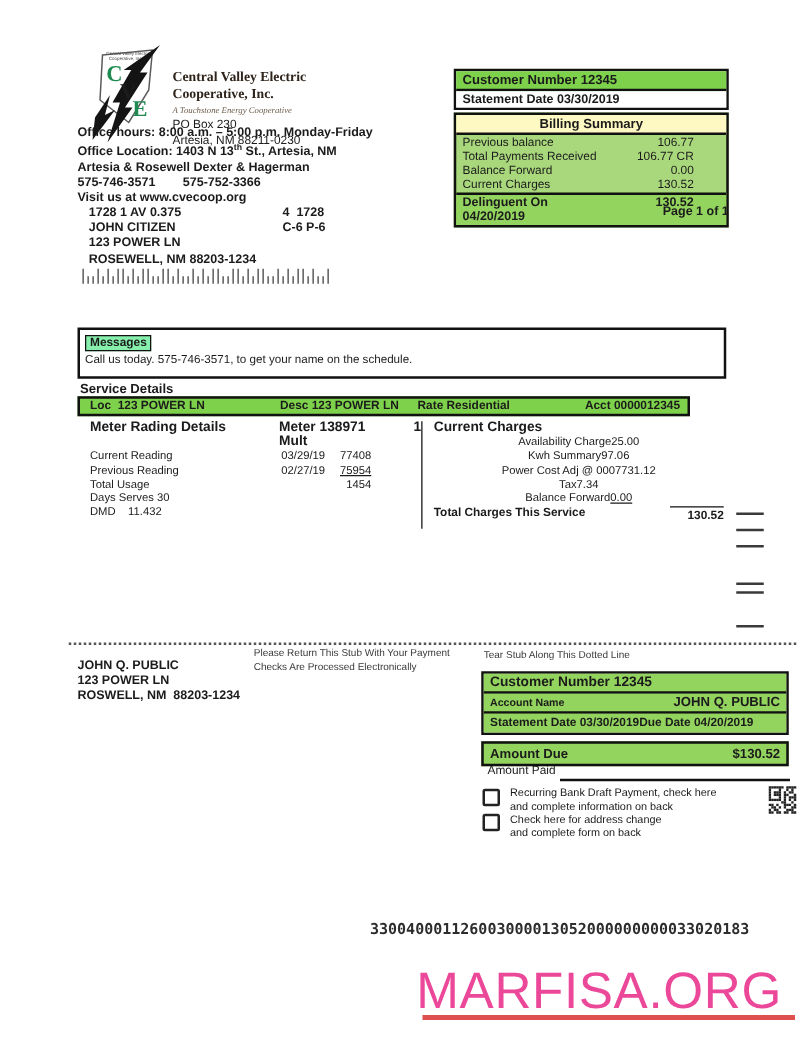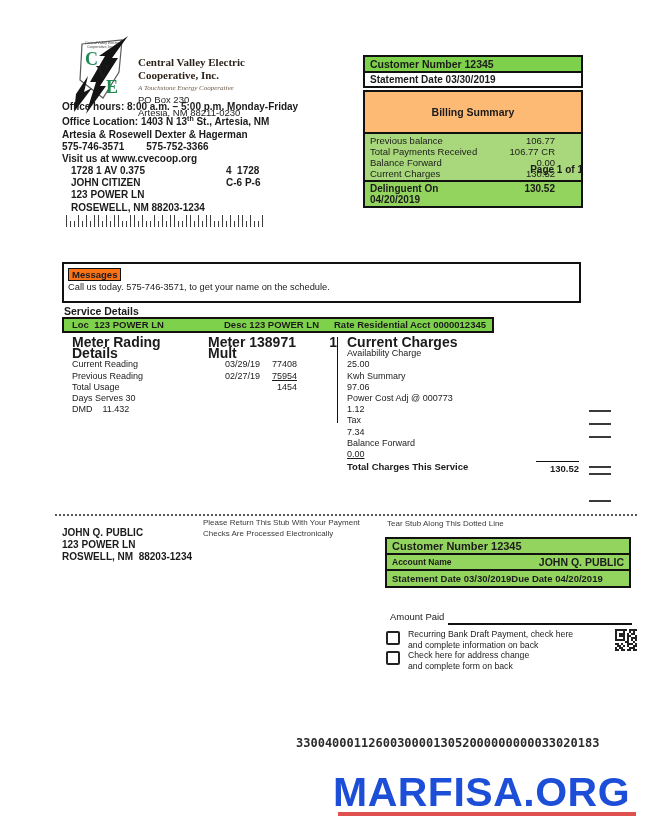--- a/index.html
+++ b/index.html
@@ -23,47 +23,47 @@
   .mailrow .right { position:absolute; left:155px; top:0; }
   .barcode { position:absolute; left:66px; top:213px; height:14px; display:flex; align-items:flex-end; }
   .bar { display:inline-block; width:1px; background:#3c3c3c; margin-right:3px; }
   .bar.tall { height:12px; } .bar.short { height:6px; }
 
   
   .sumbox1 { position:absolute; left:363px; top:55px; width:220px; border:2px solid #111; }
   .sum-row-green { background:#7ed24b; font-weight:bold; font-size:10.5px; padding:1px 5px; border-bottom:2px solid #111; }
   .sum-row-white { background:#fff; font-weight:bold; font-size:10px; padding:1px 5px; }
   .sumbox2 { position:absolute; left:363px; top:90px; width:220px; border:2px solid #111; background:#a9d87c; }
-  .bill-header { text-align:center; font-weight:bold; font-size:10.5px; background:#fdba74; border-bottom:2px solid #111; padding:14px 0; }
+  .bill-header { text-align:center; font-weight:bold; font-size:10.5px; background:#fef9c3; border-bottom:2px solid #111; padding:1px 0; }
   .bill-rows { padding:1px 0 1px 0; }
   .bill-row { display:flex; justify-content:space-between; font-size:9.5px; line-height:11px; padding:0 26px 0 5px; }
   .bill-delinq { display:flex; justify-content:space-between; font-weight:bold; font-size:10px; border-top:2px solid #111; padding:1px 26px 1px 5px; background:#93d45e;gap:37px; }
   .page-of { position:absolute; left:363px; top:164px; width:220px; text-align:right; font-weight:bold; font-size:10px; }
 
   
   .messages { position:absolute; left:62px; top:262px; width:519px; height:41px; border:2px solid #111; padding:0 4px; }
-  .msg-label { display:inline-block; border:1px solid #111; font-weight:bold; font-size:9.5px; padding:0 3px; margin-top:1px; background:#f97316; }
+  .msg-label { display:inline-block; border:1px solid #111; font-weight:bold; font-size:9.5px; padding:0 3px; margin-top:1px; background:#86efac; }
   .msg-line { font-size:9.3px; line-height:10.8px; }
 
   
   .svc-title { position:absolute; left:64px; top:305px; font-weight:bold; font-size:10.5px; }
-  .svc-bar { position:absolute; left:62px; top:317px; width:432px; height:16px; border:2px solid #111; background:#7ed24b; font-weight:bold; font-size:9.5px; }
+  .svc-bar { position:absolute; left:62px; top:317px; width:490px; height:16px; border:2px solid #111; background:#7ed24b; font-weight:bold; font-size:9.5px; }
   .svc-bar span { position:absolute; top:0px; }
   .svc-loc { left:8px; } .svc-desc { left:160px; } .svc-rate { left:270px; } .svc-acct { right:6px; }
   .details { position:absolute; left:62px; top:337px; width:521px; font-size:9px; line-height:11.2px; }
   .det-left { position:absolute; left:10px; top:0; width:265px; }
   .det-row { display:flex; }
   .det-row .c1 { width:153px; } .det-row .c2 { width:30px; } .det-row .c3 { width:42px; text-align:right; }
-  .det-title { font-weight:bold; font-size:14px; }
+  .det-title { font-weight:bold; font-size:11px; }
   .det-head { display:flex; }
   .det-head .c1 { width:153px; }
   .underline { text-decoration:underline; }
   .det-divider { position:absolute; left:275px; top:0; width:1px; height:86px; background:#111; }
   .det-right { position:absolute; left:285px; top:0; width:232px; }
-  .chg-row { display:flex; justify-content:center;flex-direction:column; }
+  .chg-row { display:flex; justify-content:center; }
   .chg-total { display:flex; justify-content:space-between; font-weight:bold; font-size:9.5px; margin-top:1px; }
   .chg-total .val { border-top:1.5px solid #111; padding:1px 0 0 14px; }
 
   
   .mark { position:absolute; left:589px; width:22px; height:2px; background:#3a3a3a; }
 
   
   .tearline { position:absolute; left:55px; top:514px; width:582px; border-top:2px dotted #555; }
   .stub-note-c { position:absolute; left:203px; top:518px; font-size:8px; line-height:10.5px; color:#3a3a3a; }
   .stub-note-r { position:absolute; left:387px; top:519px; font-size:8px; color:#3a3a3a; }
@@ -80,21 +80,21 @@
   .amt-paid-line { position:absolute; left:448px; top:623px; width:184px; border-top:2.5px solid #111; }
   .checkbox { position:absolute; width:14px; height:14px; border:2px solid #222; border-radius:2px; background:#fff; }
   .cb1 { left:386px; top:631px; } .cb2 { left:386px; top:651px; }
   .cb-label { position:absolute; font-size:8.7px; line-height:10.6px; }
   .cbl1 { left:408px; top:629px; } .cbl2 { left:408px; top:650px; }
   .qr { position:absolute; left:615px; top:629px; display:grid; grid-template-columns:repeat(11, 2px); grid-auto-rows:2px; }
   .qcell { width:2px; height:2px; background:#fff; } .qcell.on { background:#222; }
 
   
   .ocr { position:absolute; left:296px; top:736px; font-family:"DejaVu Sans Mono", monospace; font-weight:bold; font-size:12px; color:#2c2c2c; }
-  .brand { position:absolute; left:333px; top:769px; font-size:41px; font-weight:bold; letter-spacing:0.5px; color:#1d4ed8; }
+  .brand { position:absolute; left:333px; top:769px; font-size:41px; font-weight:normal; letter-spacing:0.5px; color:#ec4899; }
   .brand-underline { position:absolute; left:338px; top:812px; width:298px; height:4px; background:#e0504e; }
 </style>
 </head>
 <body>
 
 <div class="page">
 
   <div class="logo">
     <svg width="62" height="80" viewBox="0 0 62 80">
       <polygon points="10,8 50,4 47,36 31,62 8,44" fill="#ffffff" stroke="#5a5a5a" stroke-width="1.2"></polygon>
@@ -311,20 +311,24 @@
     <div class="stub-r2">
       <span class="lab">Account Name</span>
       <span class="val">JOHN Q. PUBLIC</span>
     </div>
     <div class="stub-r3">
       <span>Statement Date 03/30/2019</span>
       <span class="due">Due Date 04/20/2019</span>
     </div>
   </div>
 
+  <div class="amtbox">
+    <span>Amount Due</span>
+    <span>$130.52</span>
+  </div>
 
   <div class="amt-paid-label">Amount Paid</div>
   <div class="amt-paid-line"></div>
 
   <div class="checkbox cb1"></div>
   <div class="cb-label cbl1">
     <div>Recurring Bank Draft Payment, check here</div>
     <div>and complete information on back</div>
   </div>
   <div class="checkbox cb2"></div>

